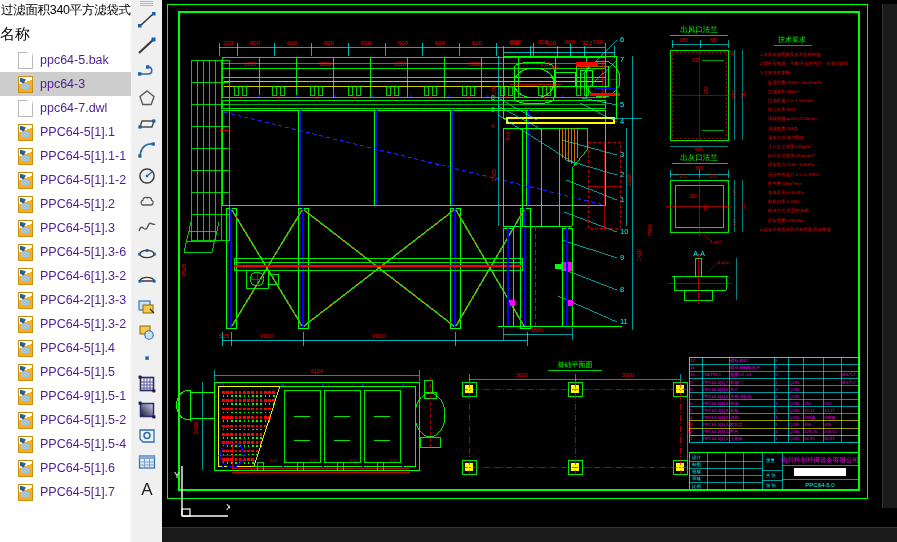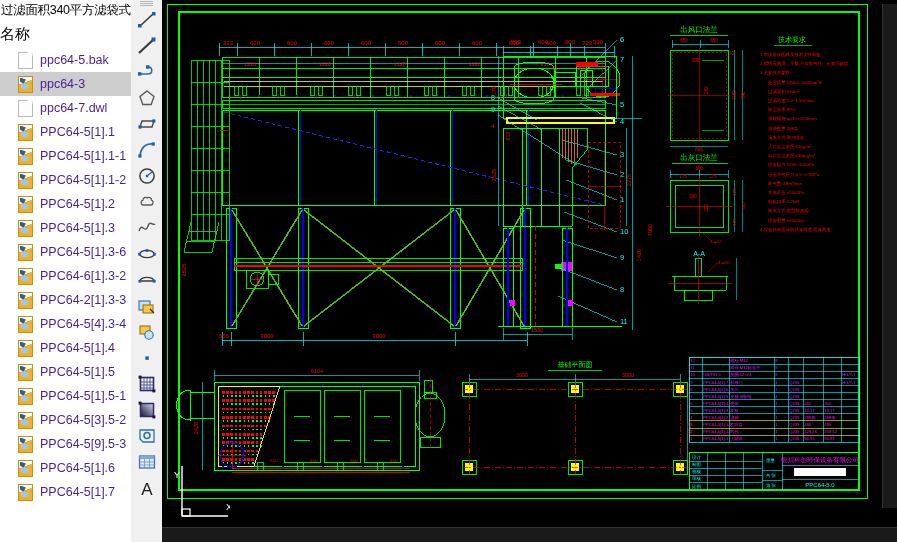--- a/index.html
+++ b/index.html
@@ -85,41 +85,41 @@
         <div class="frow">
           <span class="ficon dwg"></span>
           <span class="fname">PPC64-6[1].3-2</span>
         </div>
         <div class="frow">
           <span class="ficon dwg"></span>
           <span class="fname">PPC64-2[1].3-3</span>
         </div>
         <div class="frow">
           <span class="ficon dwg"></span>
-          <span class="fname">PPC64-5[4].3-4</span>
+          <span class="fname">PPC64-5[1].3-2</span>
         </div>
         <div class="frow">
           <span class="ficon dwg"></span>
           <span class="fname">PPC64-5[1].4</span>
         </div>
         <div class="frow">
           <span class="ficon dwg"></span>
           <span class="fname">PPC64-5[1].5</span>
         </div>
         <div class="frow">
           <span class="ficon dwg"></span>
-          <span class="fname">PPC64-5[1].5-1</span>
-        </div>
-        <div class="frow">
-          <span class="ficon dwg"></span>
-          <span class="fname">PPC64-5[3].5-2</span>
-        </div>
-        <div class="frow">
-          <span class="ficon dwg"></span>
-          <span class="fname">PPC64-5[9].5-3</span>
+          <span class="fname">PPC64-9[1].5-1</span>
+        </div>
+        <div class="frow">
+          <span class="ficon dwg"></span>
+          <span class="fname">PPC64-5[1].5-2</span>
+        </div>
+        <div class="frow">
+          <span class="ficon dwg"></span>
+          <span class="fname">PPC64-5[1].5-4</span>
         </div>
         <div class="frow">
           <span class="ficon dwg"></span>
           <span class="fname">PPC64-5[1].6</span>
         </div>
         <div class="frow">
           <span class="ficon dwg"></span>
           <span class="fname">PPC64-5[1].7</span>
         </div>
       </div>

